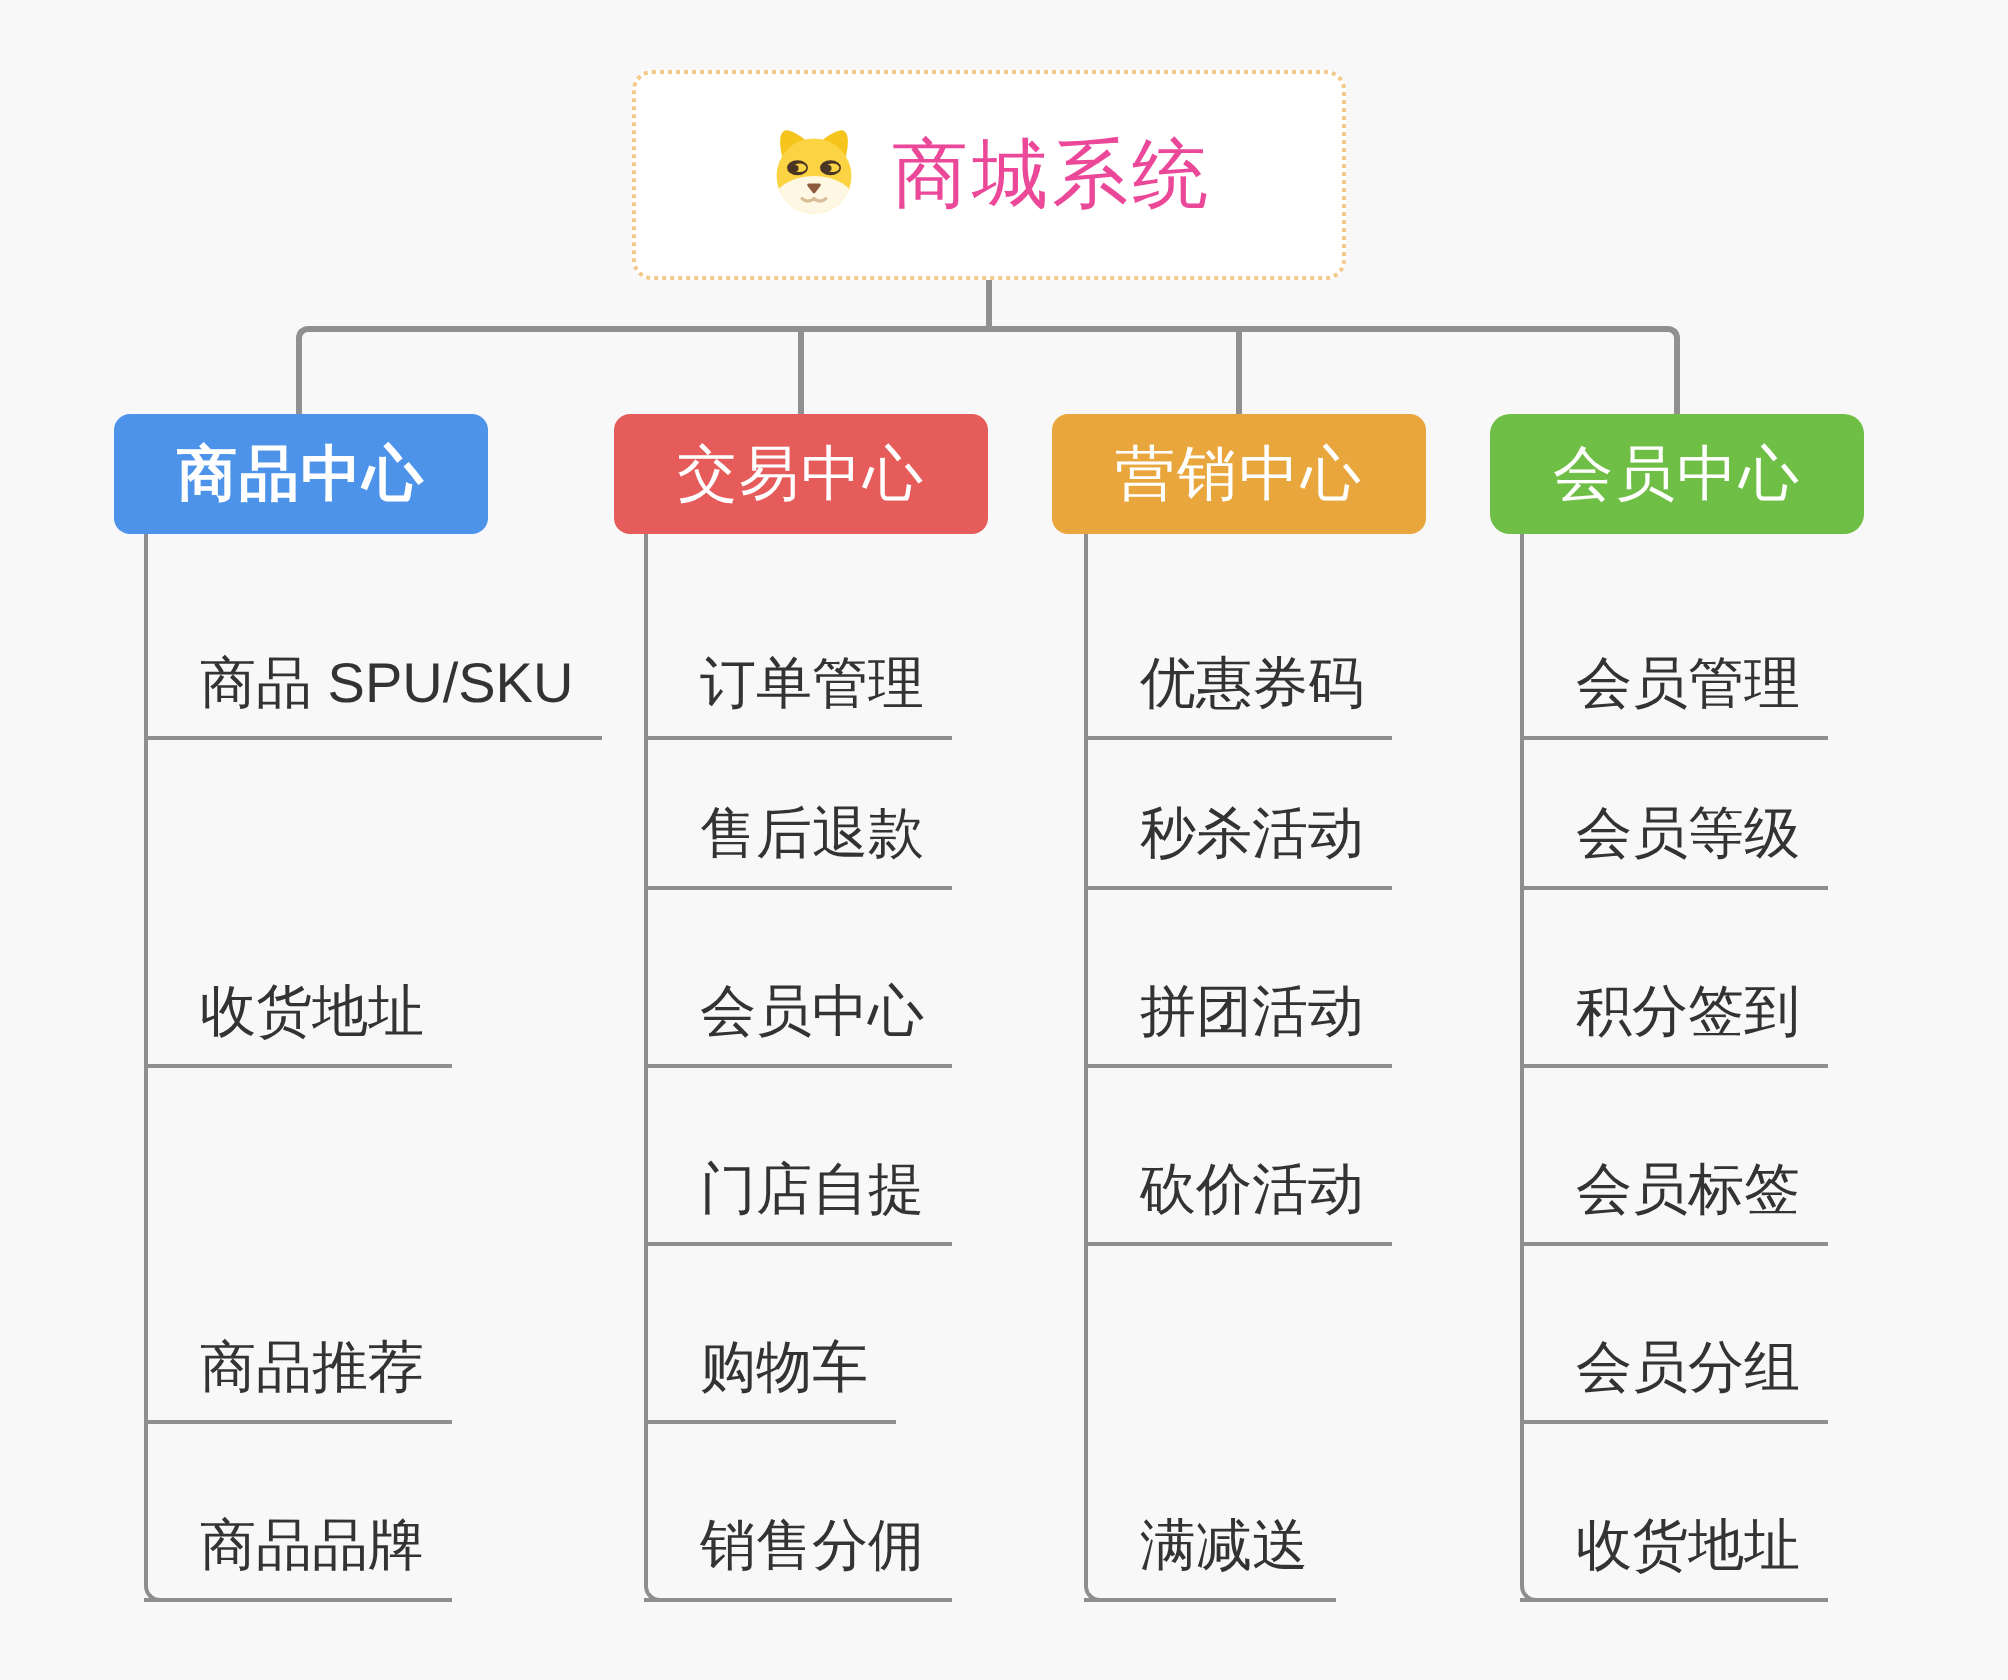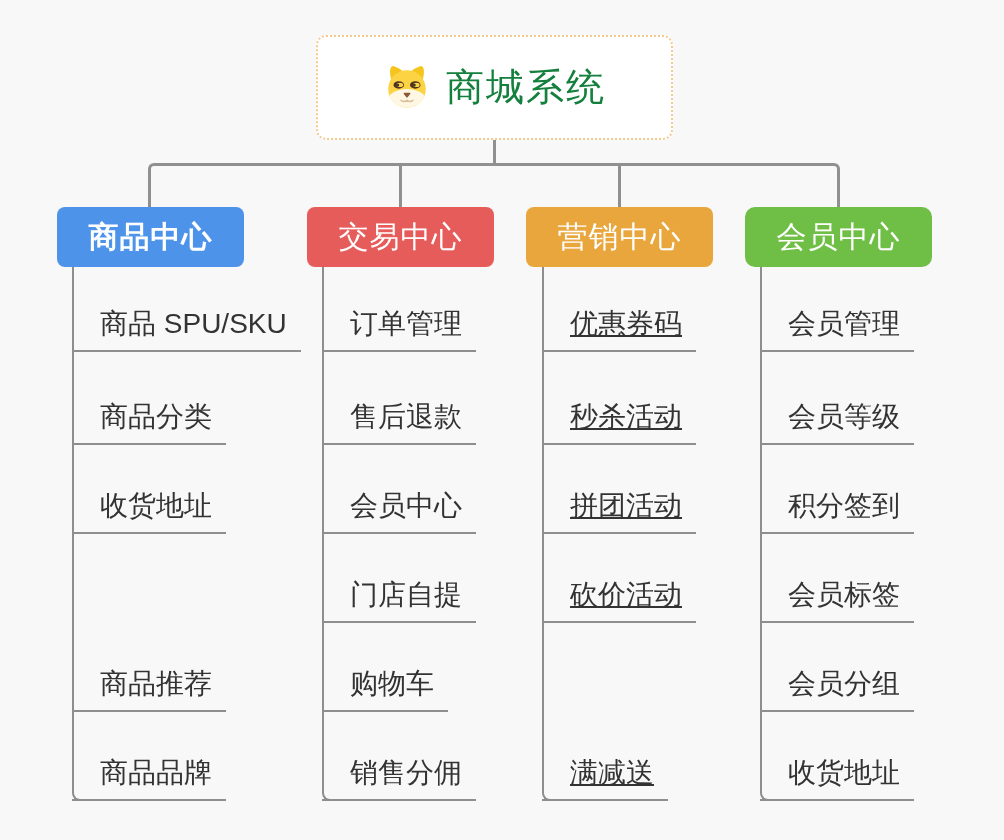--- a/index.html
+++ b/index.html
@@ -100,23 +100,23 @@
     line-height: 36px;
     color: #333333;
     padding: 0 14px 8px 28px;
     border-bottom: 2px solid #8E8E8E;
     white-space: nowrap;
     cursor: pointer;
     background: transparent;
   }
   .cx0 { left: 72px; }
   .cx1 { left: 322px; }
-  .cx2 { left: 542px; text-decoration: underline; }
+  .cx2 { left: 542px; }
   .cx3 { left: 760px; }
-  .ry0 { top: 306px; }
+  .ry0 { top: 324px; }
   .ry1 { top: 399px; }
   .ry2 { top: 488px; }
   .ry3 { top: 577px; }
   .ry4 { top: 666px; }
   .ry5 { top: 755px; }
 </style>
 </head>
 <body>
 
 <div class="canvas">
@@ -136,41 +136,40 @@
         <ellipse cx="21" cy="30.5" rx="7" ry="5" fill="#4A3524"></ellipse>
         <ellipse cx="22.5" cy="30.5" rx="4.4" ry="2.9" fill="#FBD343"></ellipse>
         <circle cx="19.5" cy="30.8" r="2.2" fill="#4A3524"></circle>
         <ellipse cx="43" cy="30.5" rx="7" ry="5" fill="#4A3524"></ellipse>
         <ellipse cx="44.5" cy="30.5" rx="4.4" ry="2.9" fill="#FBD343"></ellipse>
         <circle cx="41.5" cy="30.8" r="2.2" fill="#4A3524"></circle>
         <path d="M28.5 42 L35.5 42 L32 46.5 Z" fill="#8C5A3B" stroke="#8C5A3B" stroke-width="2" stroke-linejoin="round"></path>
         <path d="M24 51 Q28 54.5 32 51 Q36 54.5 40 51" fill="none" stroke="#D9BD96" stroke-width="2" stroke-linecap="round"></path>
       </svg>
     </span>
-    <span class="root-title" style="color: #15803d;">商城系统</span>
+    <span class="root-title" style="color: #ec4899;">商城系统</span>
   </div>
 
   <div class="line" style="left:493px; top:140px; width:3px; height:25px;"></div>
   <div class="elbow elbow-left"></div>
   <div class="elbow elbow-right"></div>
   <div class="line" style="left:399px; top:163px; width:3px; height:44px;"></div>
   <div class="line" style="left:618px; top:163px; width:3px; height:44px;"></div>
 
   <div class="branch-node branch-0" style="background-color: rgb(77, 147, 234); font-weight: bold;">商品中心</div>
   <div class="branch-node branch-2" style="background-color: rgb(233, 166, 61);">营销中心</div>
   <div class="branch-node branch-1" style="background-color: rgb(230, 92, 90);">交易中心</div>
   <div class="branch-node branch-3" style="background-color: rgb(111, 190, 69); border-radius: 10px;">会员中心</div>
 
   <div class="spine spine-0"></div>
   <div class="spine spine-1"></div>
   <div class="spine spine-2"></div>
   <div class="spine spine-3"></div>
 
   <div class="leaf cx0 ry0">商品 SPU/SKU</div>
-  <div class="leaf cx0 ry1">商品分类</div>
   <div class="leaf cx0 ry2">收货地址</div>
   <div class="leaf cx0 ry4">商品推荐</div>
   <div class="leaf cx0 ry5">商品品牌</div>
 
   <div class="leaf cx1 ry0">订单管理</div>
   <div class="leaf cx1 ry1">售后退款</div>
   <div class="leaf cx1 ry2">会员中心</div>
   <div class="leaf cx1 ry3">门店自提</div>
   <div class="leaf cx1 ry4">购物车</div>
   <div class="leaf cx1 ry5">销售分佣</div>

